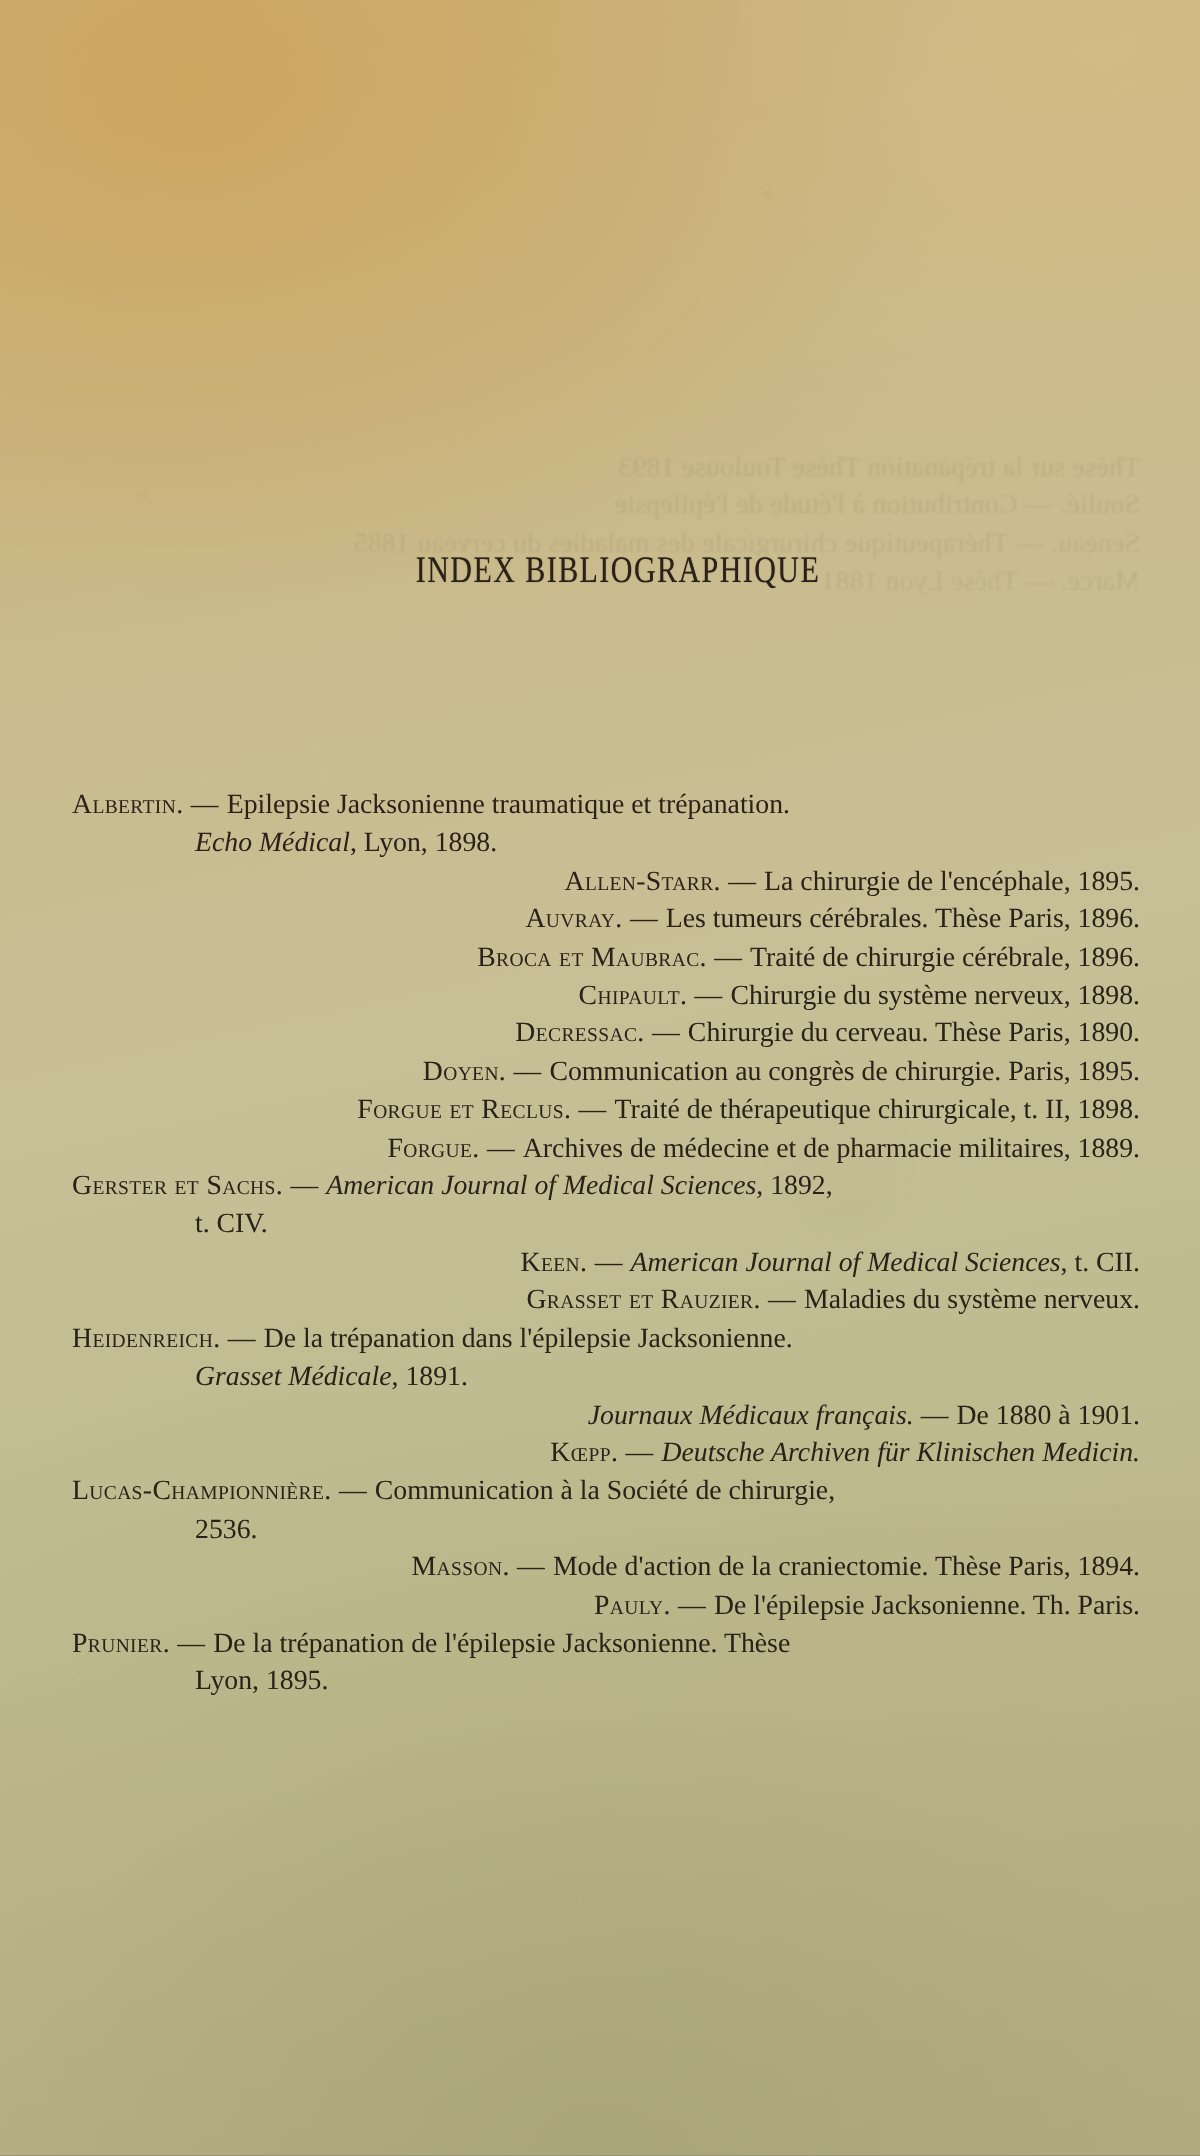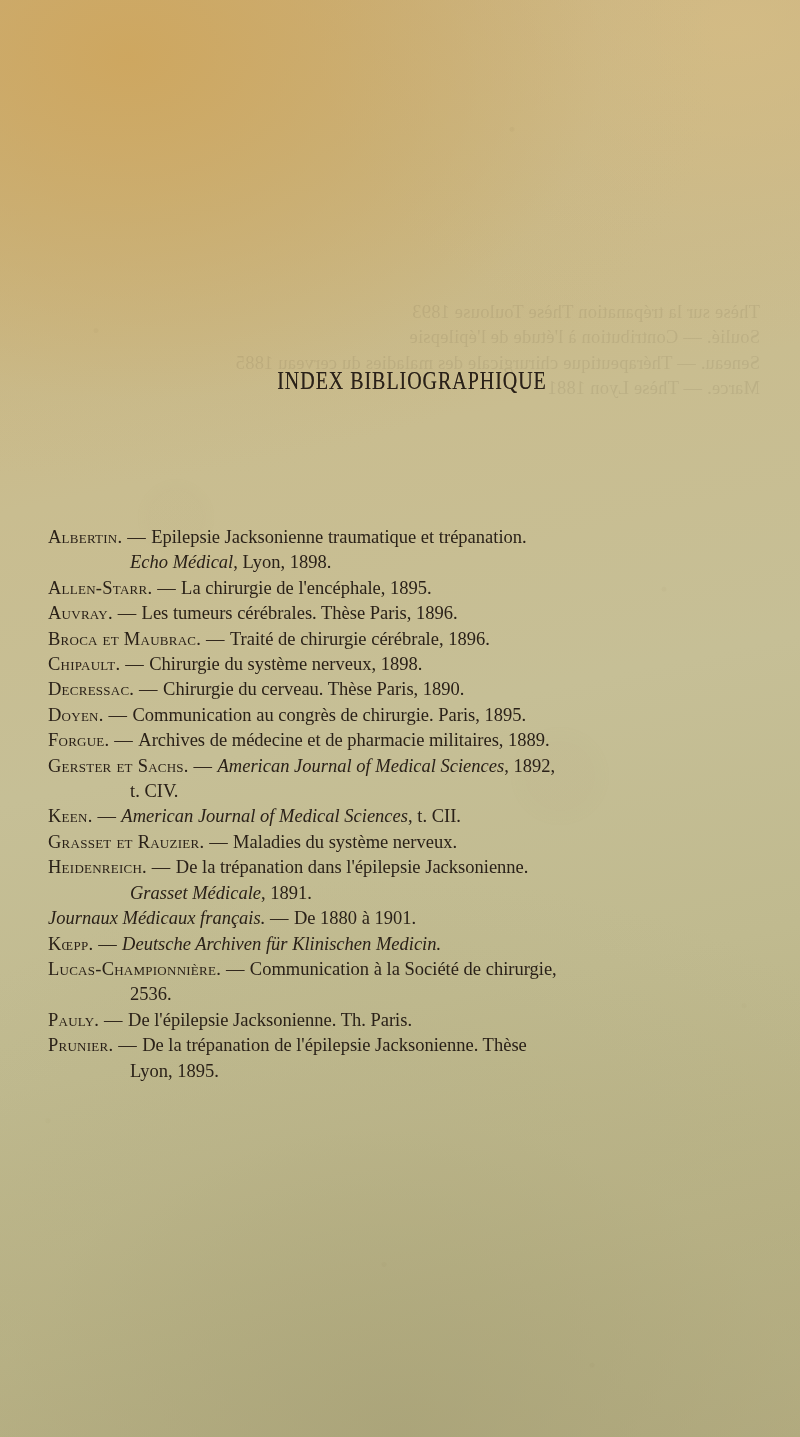--- a/index.html
+++ b/index.html
@@ -108,21 +108,21 @@
   .entry {
     font-size: 18.5px;
     line-height: 25.4px;
     text-align: justify;
     text-justify: inter-word;
     margin: 0 0 0 0;
     padding-left: 46px;
     text-indent: -46px;
   }
   
-  .entry.single { text-align: left; }
+  .entry.single { text-align: right; }
 
   .sc {
     font-variant: small-caps;
     letter-spacing: 0.25px;
   }
   .it {
     font-style: italic;
   }
   .dash { letter-spacing: 0.4px; }
 </style>
@@ -143,26 +143,28 @@
     <h1 class="page-title">INDEX BIBLIOGRAPHIQUE</h1>
 
     <div class="entries" id="entries">
         <p class="entry"><span class="sc">Albertin. </span><span class="dash">— </span><span>Epilepsie Jacksonienne traumatique et trépanation.</span><br><span style="display: inline-block; width: 36px;"></span><span class="it">Echo Médical</span><span>, Lyon, 1898.</span></p>
         <p class="entry single"><span class="sc">Allen-Starr. </span><span class="dash">— </span><span>La chirurgie de l'encéphale, 1895.</span></p>
         <p class="entry single"><span class="sc">Auvray. </span><span class="dash">— </span><span>Les tumeurs cérébrales. Thèse Paris, 1896.</span></p>
         <p class="entry single"><span class="sc">Broca et Maubrac. </span><span class="dash">— </span><span>Traité de chirurgie cérébrale, 1896.</span></p>
         <p class="entry single"><span class="sc">Chipault. </span><span class="dash">— </span><span>Chirurgie du système nerveux, 1898.</span></p>
         <p class="entry single"><span class="sc">Decressac. </span><span class="dash">— </span><span>Chirurgie du cerveau. Thèse Paris, 1890.</span></p>
         <p class="entry single"><span class="sc">Doyen. </span><span class="dash">— </span><span>Communication au congrès de chirurgie. Paris, 1895.</span></p>
+        <p class="entry single"><span class="sc">Forgue et Reclus. </span><span class="dash">— </span><span>Traité de thérapeutique chirurgicale, t. II, 1898.</span></p>
         <p class="entry single"><span class="sc">Forgue. </span><span class="dash">— </span><span>Archives de médecine et de pharmacie militaires, 1889.</span></p>
         <p class="entry"><span class="sc">Gerster et Sachs. </span><span class="dash">— </span><span class="it">American Journal of Medical Sciences</span><span>, 1892,</span><br><span style="display: inline-block; width: 36px;"></span><span>t. CIV.</span></p>
         <p class="entry single"><span class="sc">Keen. </span><span class="dash">— </span><span class="it">American Journal of Medical Sciences</span><span>, t. CII.</span></p>
         <p class="entry single"><span class="sc">Grasset et Rauzier. </span><span class="dash">— </span><span>Maladies du système nerveux.</span></p>
         <p class="entry"><span class="sc">Heidenreich. </span><span class="dash">— </span><span>De la trépanation dans l'épilepsie Jacksonienne.</span><br><span style="display: inline-block; width: 36px;"></span><span class="it">Grasset Médicale</span><span>, 1891.</span></p>
         <p class="entry single"><span class="it">Journaux Médicaux français. </span><span class="dash">— </span><span>De 1880 à 1901.</span></p>
         <p class="entry single"><span class="sc">Kœpp. </span><span class="dash">— </span><span class="it">Deutsche Archiven für Klinischen Medicin.</span></p>
         <p class="entry"><span class="sc">Lucas-Championnière. </span><span class="dash">— </span><span>Communication à la Société de chirurgie,</span><br><span style="display: inline-block; width: 36px;"></span><span>2536.</span></p>
+        <p class="entry single"><span class="sc">Masson. </span><span class="dash">— </span><span>Mode d'action de la craniectomie. Thèse Paris, 1894.</span></p>
         <p class="entry single"><span class="sc">Pauly. </span><span class="dash">— </span><span>De l'épilepsie Jacksonienne. Th. Paris.</span></p>
         <p class="entry"><span class="sc">Prunier. </span><span class="dash">— </span><span>De la trépanation de l'épilepsie Jacksonienne. Thèse</span><br><span style="display: inline-block; width: 36px;"></span><span>Lyon, 1895.</span></p>
       </div>
 
   </div>
 </div>
 
 </body></html>

